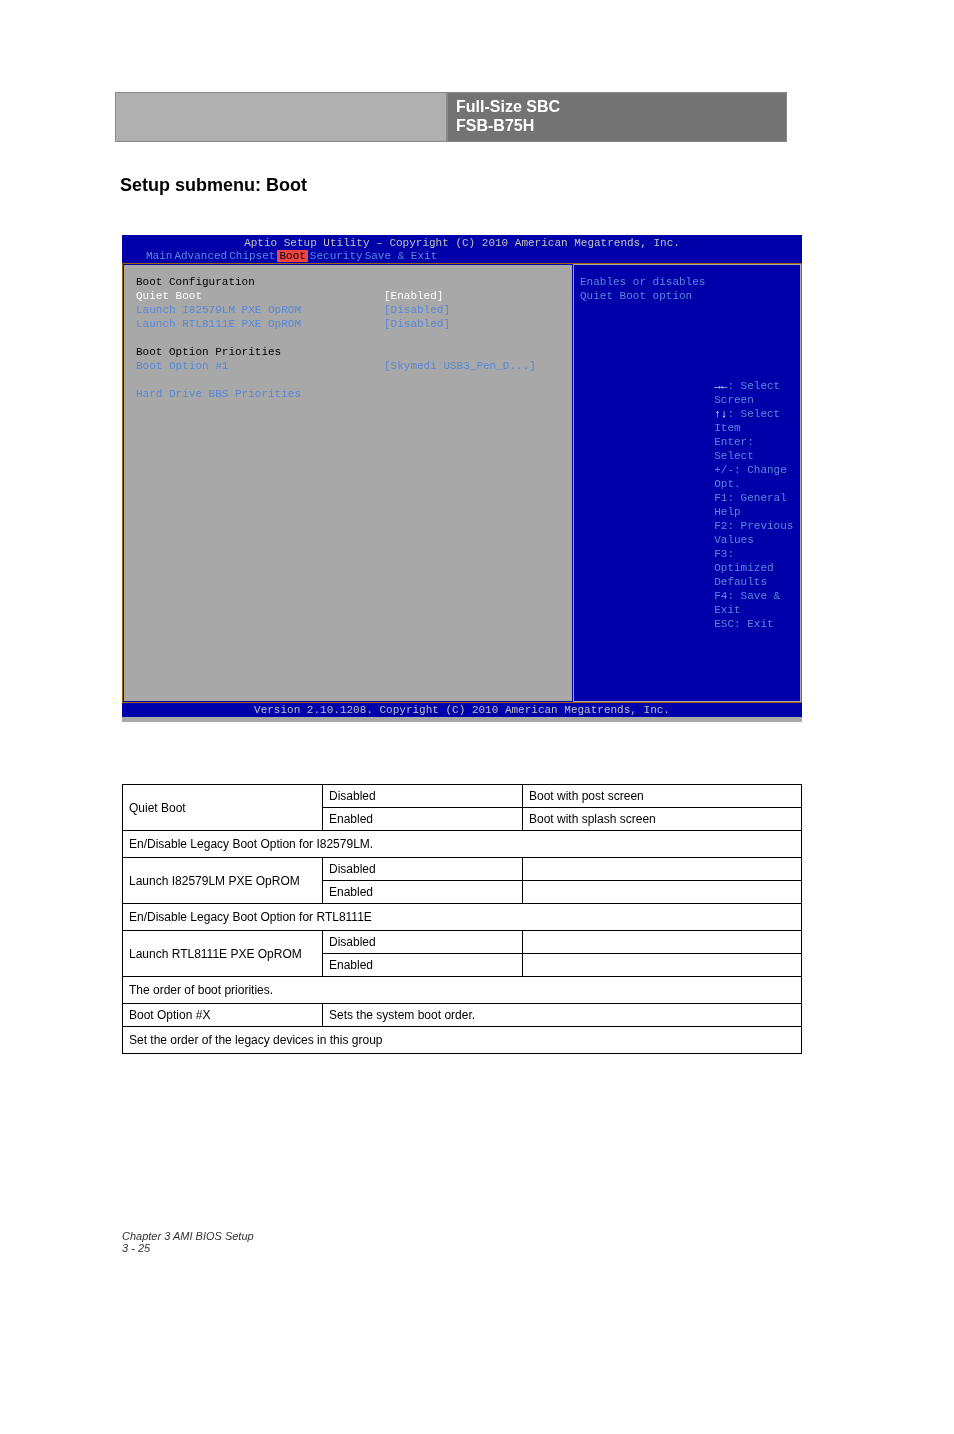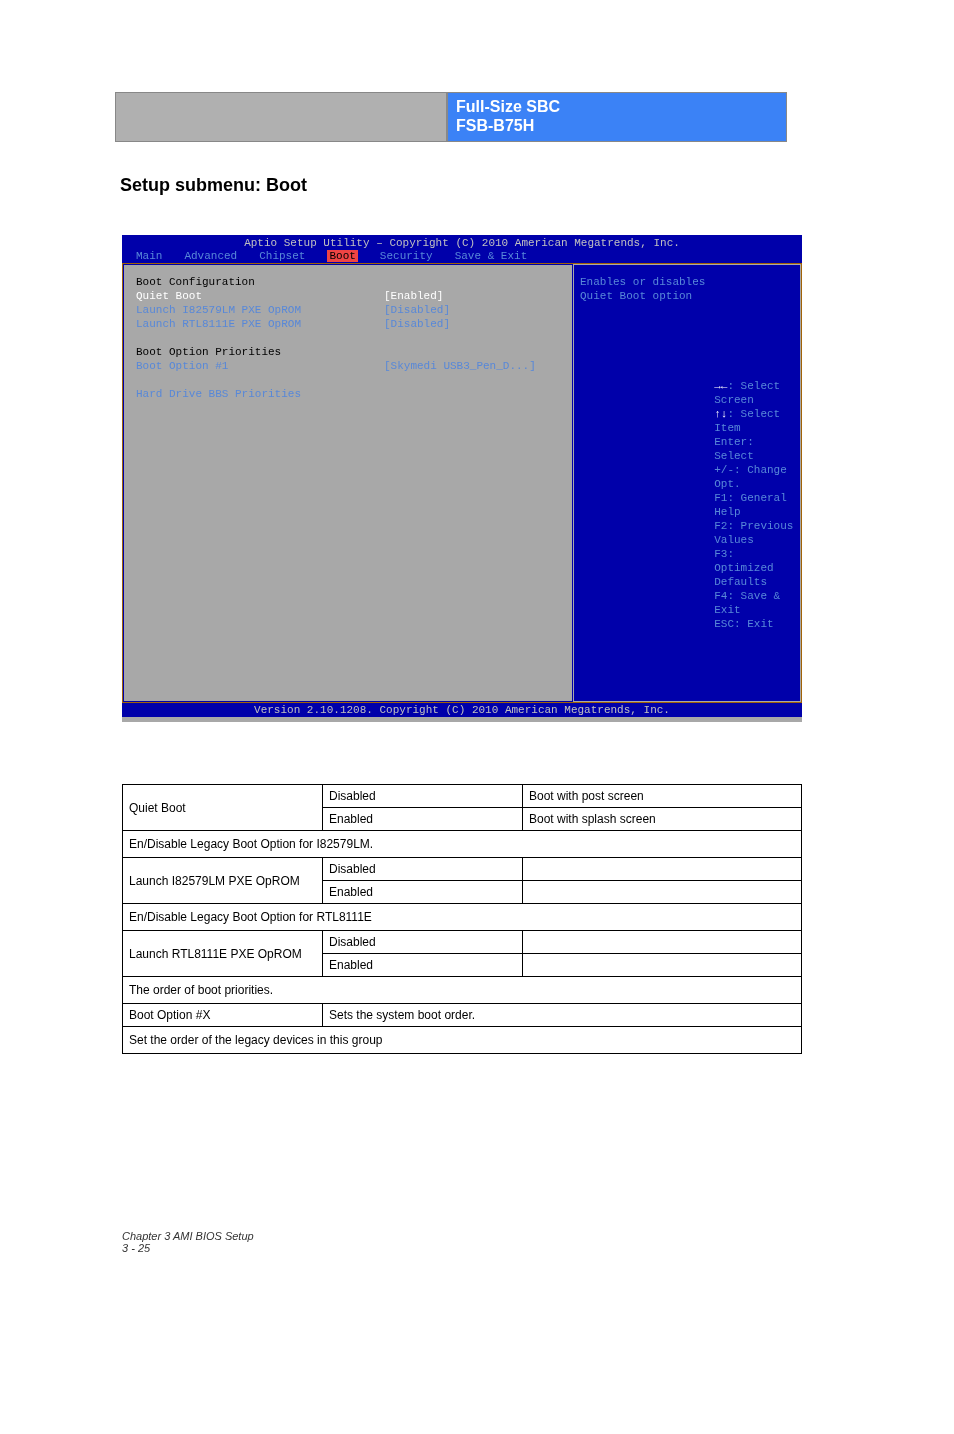--- a/index.html
+++ b/index.html
@@ -18,21 +18,21 @@
   height: 50px;
   display: flex;
 }
 .header-left {
   width: 332px;
   background: #b0b0b0;
   border: 1px solid #888;
 }
 .header-right {
   width: 340px;
-  background: #3b82f6;
+  background: #737373;
   border: 1px solid #888;
   padding: 4px 8px;
   color: #fff;
   font-size: 16px;
   font-weight: bold;
   line-height: 1.2;
 }
 .section-title {
   position: absolute;
   top: 175px;
@@ -56,22 +56,22 @@
   color: #fff;
   height: 28px;
   padding-top: 2px;
 }
 .bios-title-text {
   text-align: center;
   color: #c0c0c0;
 }
 .bios-tabs {
   display: flex;
-  gap: 22px;
-  padding-left: 14px;
+  gap: 2px;
+  padding-left: 24px;
   margin-top: 1px;
 }
 .bios-tab { color: #5888d8; }
 .bios-tab.active {
   background: #ef4444;
   color: #000;
   padding: 0 2px;
 }
 .bios-body {
   display: flex;

